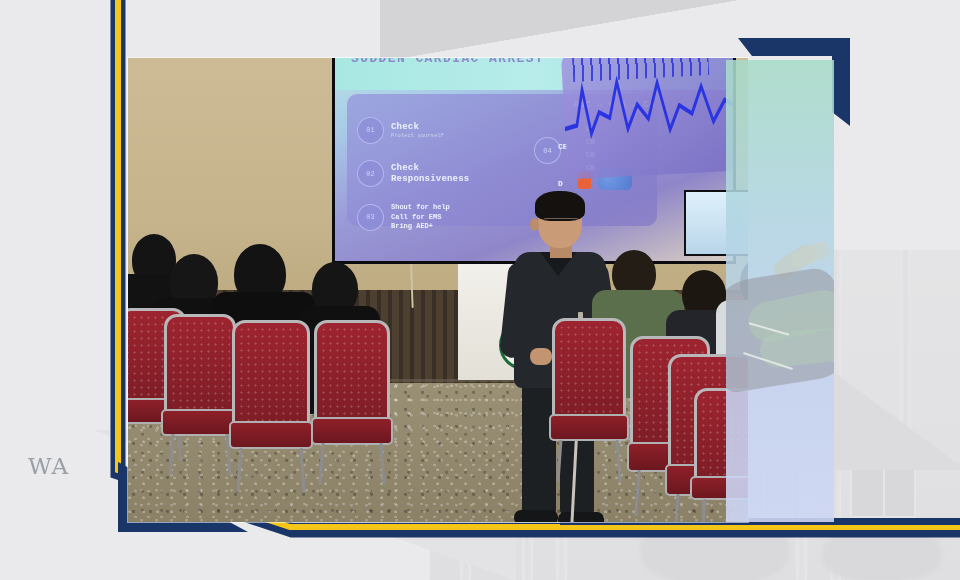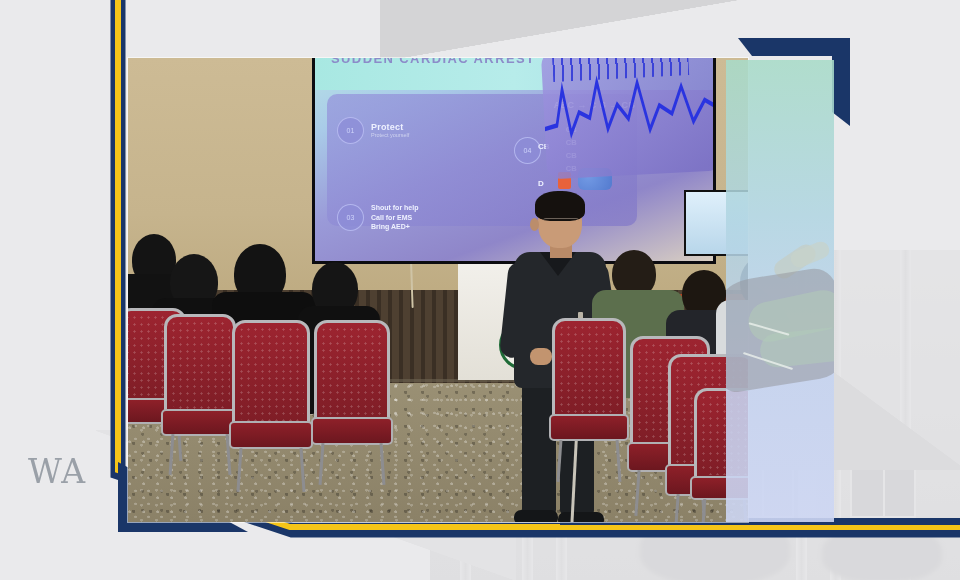--- a/index.html
+++ b/index.html
@@ -87,22 +87,22 @@
           radial-gradient(circle at 33% 55%,rgba(0,0,0,.25) 0 1.4px,transparent 1.8px),
           radial-gradient(circle at 58% 30%,rgba(255,255,255,.25) 0 1.1px,transparent 1.5px),
           radial-gradient(circle at 77% 70%,rgba(0,0,0,.22) 0 1.3px,transparent 1.7px),
           radial-gradient(circle at 90% 15%,rgba(255,255,255,.22) 0 1.2px,transparent 1.6px),
           linear-gradient(180deg,#9a9074 0%,#8b8167 100%);
         background-size:14px 14px,17px 17px,13px 13px,19px 19px,15px 15px,100% 100%;}
   .floor-edge{position:absolute;left:0;top:69.2%;width:100%;height:3px;background:#6d6451;opacity:.6;}
 
   
   .screen{
-    position:absolute;left:184px;top:-6px;width:404px;height:212px;
-    background:#0c0c10;padding:3px;box-sizing:border-box;
+    position:absolute;left:204px;top:-6px;width:404px;height:212px;
+    background:#0c0c10;padding:3px;box-sizing:border-box;font-family:Liberation Mono, monospace;
   }
   .slide{position:absolute;inset:3px;overflow:hidden;
     background:linear-gradient(160deg,#b8e3e6 0%,#a9cbe8 22%,#9a9ad8 48%,#8f86c9 72%,#d9cfc2 100%);}
   .slide-band{position:absolute;left:0;top:0;width:100%;height:17%;
     background:linear-gradient(90deg,#a8e8e2,#b7ecea,#a3dce6);}
   .slide-title{
     position:absolute;left:16px;top:-4px;font-size:13px;letter-spacing:1.4px;
     font-weight:700;color:#8b87c8;opacity:.95;white-space:nowrap;
   }
   .slide-card{
@@ -229,21 +229,21 @@
             background:rgba(178,202,186,.58);transform:rotate(-6deg);}
   .panel-line{position:absolute;background:rgba(235,240,236,.8);height:2px;border-radius:2px;}
 
   
   .logo{
     position:absolute;left:28px;top:452px;width:80px;height:80px;
     color:#9aa0a8;font-family:"DejaVu Serif",serif;
     line-height:.94;letter-spacing:1px;
   }
   .logo .l1{font-size:33px;display:block;}
-  .logo .l2{font-size:33px;display:block;margin-top:4px;}
+  .logo .l2{font-size:23px;display:block;margin-top:4px;}
 </style>
 </head>
 <body>
 
 <div class="stage">
 
   <div class="bg-building">
     <div class="bb-wall"></div>
     <div class="bb-col" style="left:30px"></div>
     <div class="bb-col" style="left:92px"></div>
@@ -314,25 +314,29 @@
     <div class="screen">
       <div class="slide">
         <div class="slide-band"></div>
         <div class="slide-title">SUDDEN CARDIAC ARREST</div>
 
         <div class="slide-card"></div>
 
         <div class="step" style="left:22px;top:30%;">
           <div class="bub">01</div>
           <div>
-            <div class="st-t">Protect</div>
+            <div class="st-t">Check</div>
             <div class="st-s">Protect yourself</div>
           </div>
         </div>
 
+        <div class="step" style="left:22px;top:51%;">
+          <div class="bub">02</div>
+          <div class="st-t" style="max-width:86px">Check Responsiveness</div>
+        </div>
 
         <div class="step" style="left:22px;top:72%;">
           <div class="bub">03</div>
           <div>
             <div class="st-l">Shout for help</div>
             <div class="st-l">Call for EMS</div>
             <div class="st-l">Bring AED+</div>
           </div>
         </div>
 

